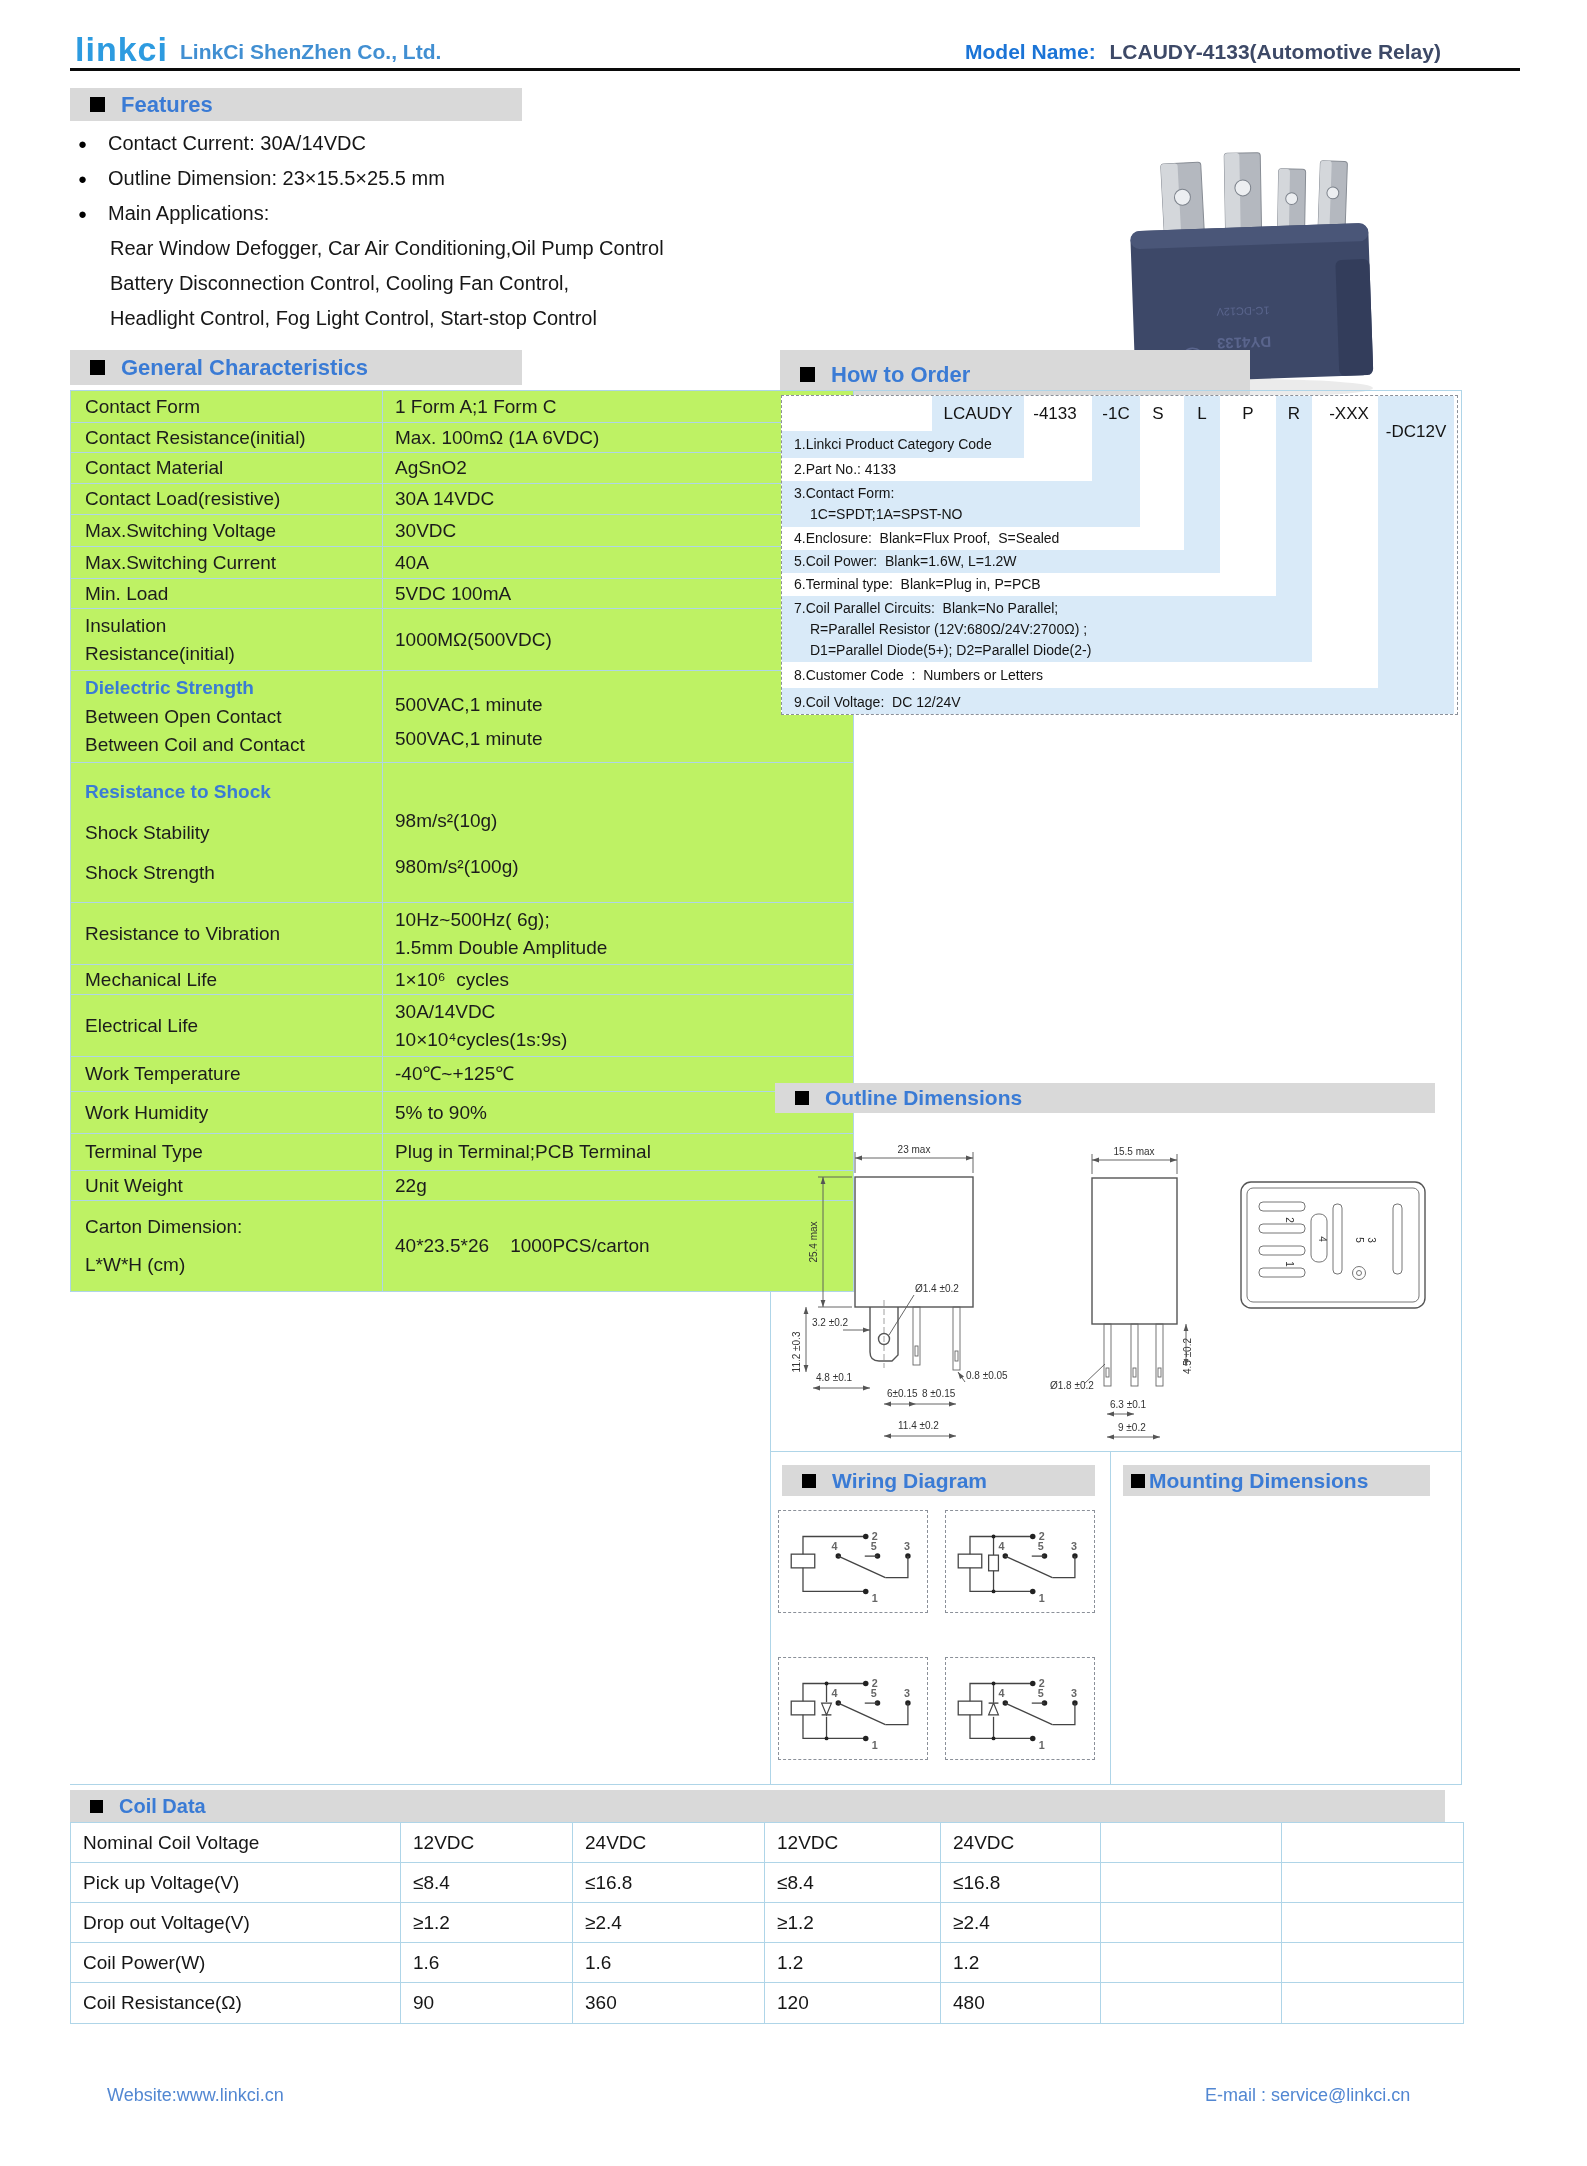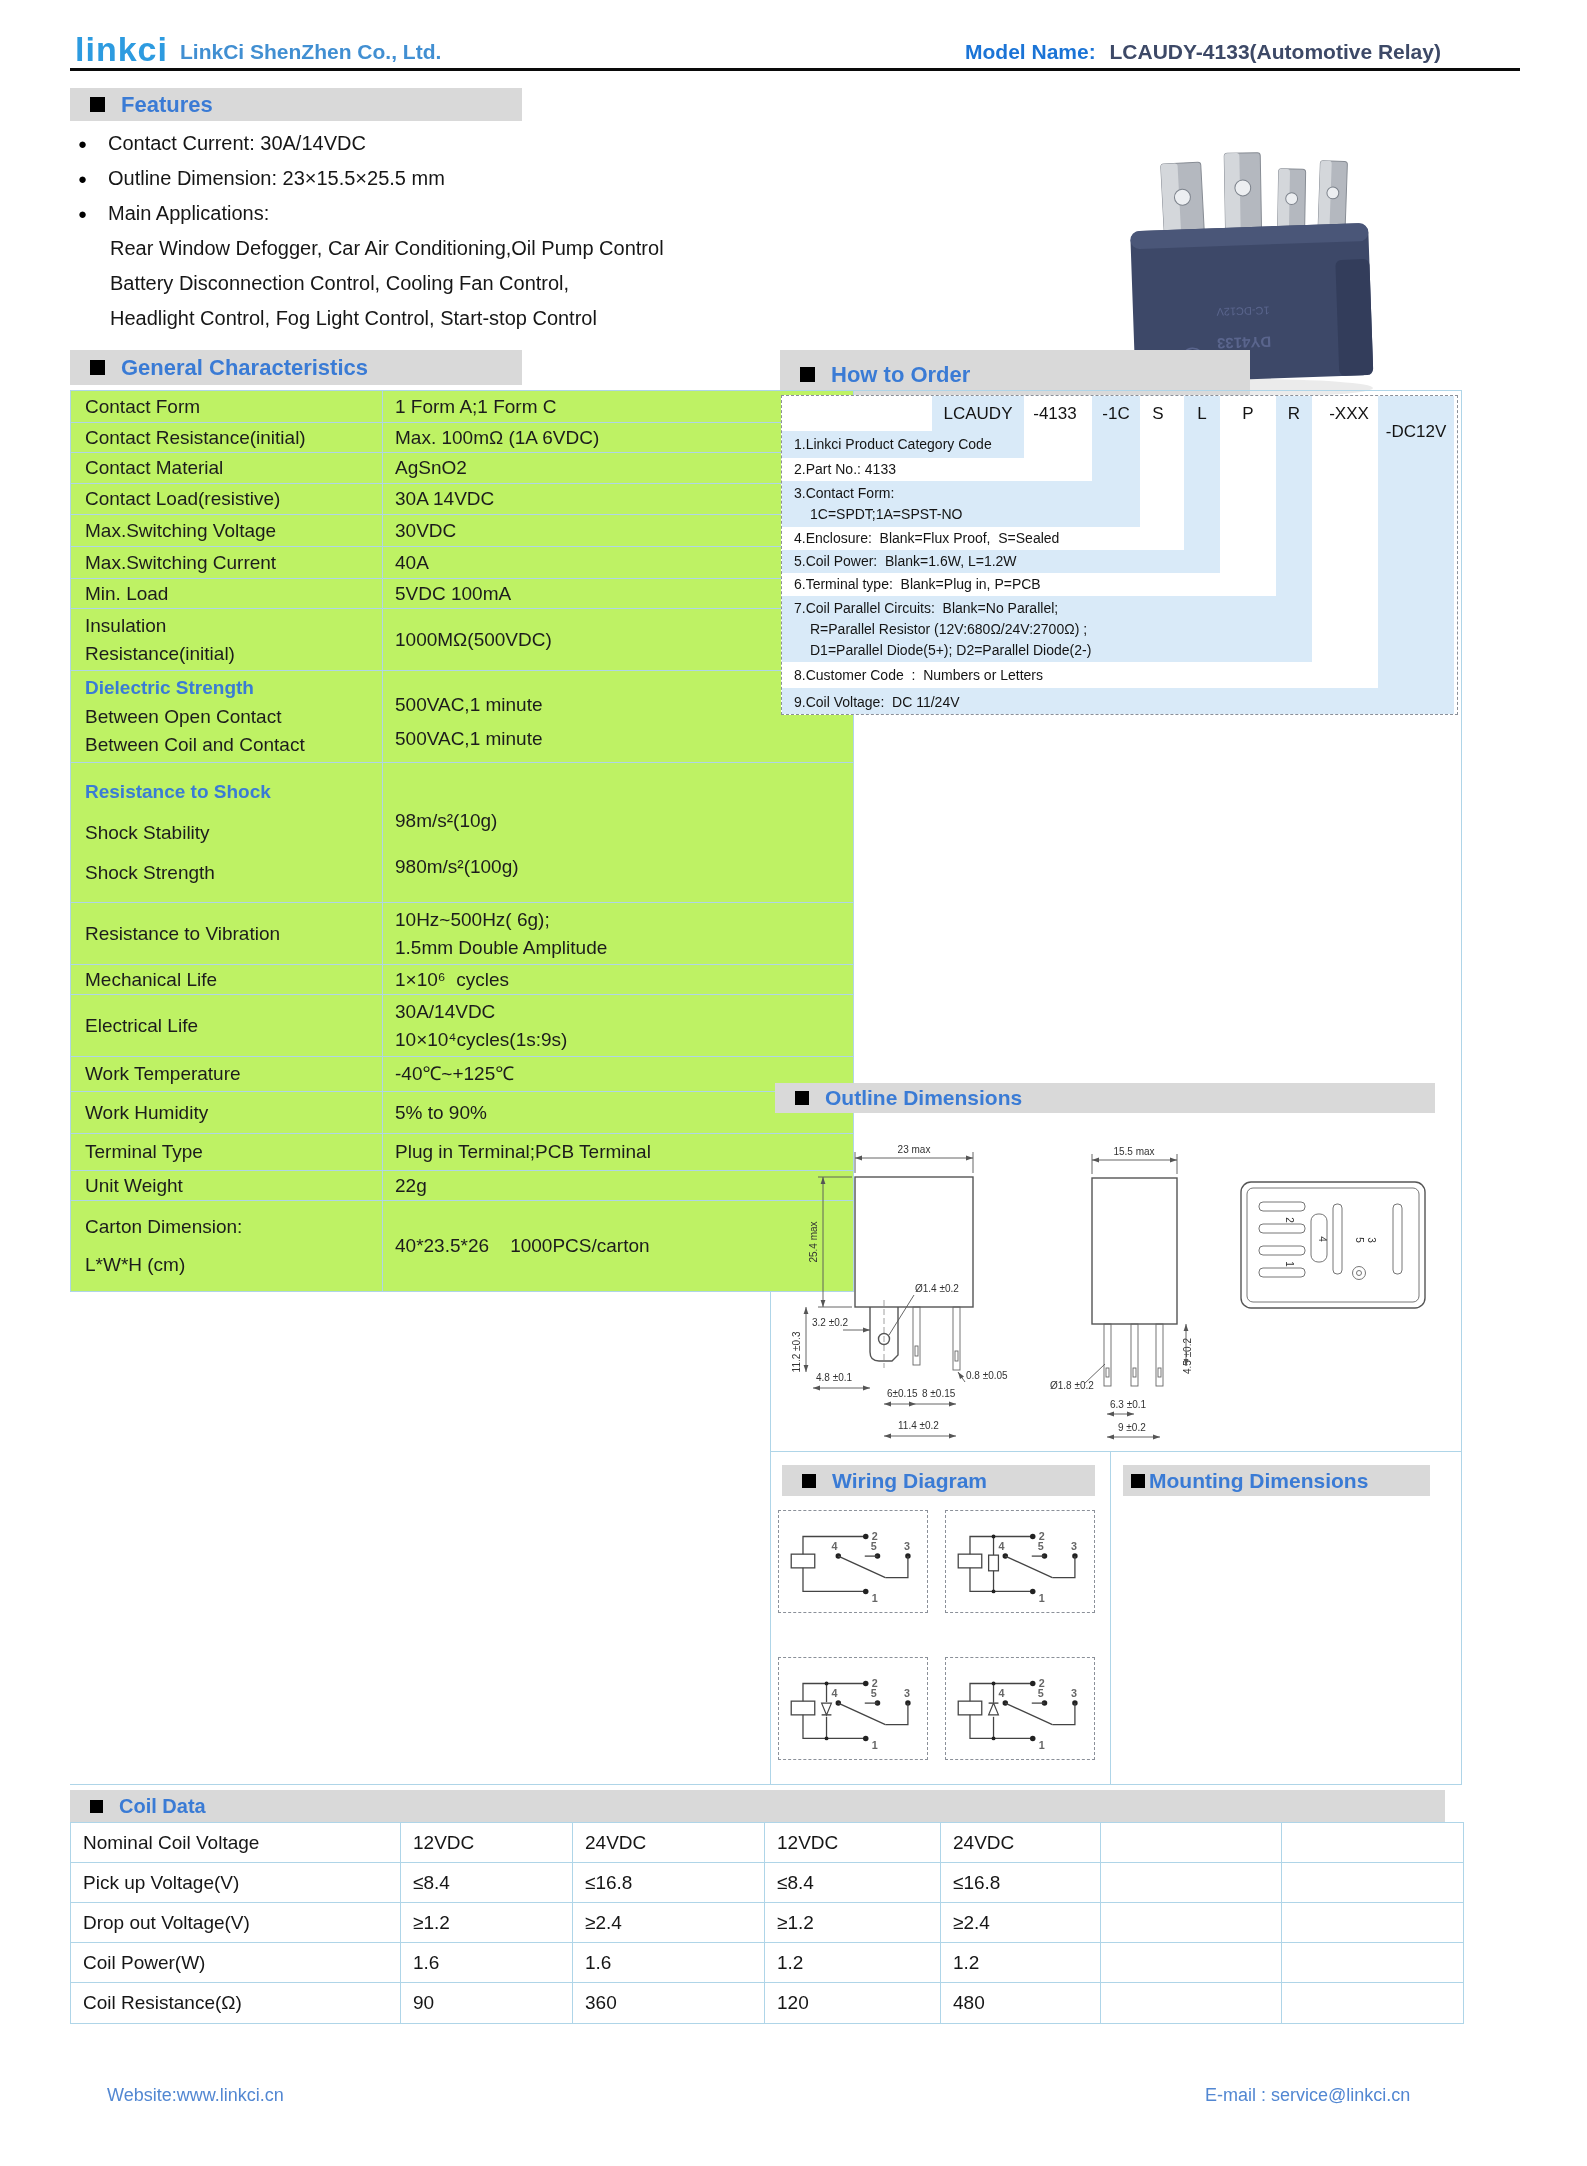--- a/index.html
+++ b/index.html
@@ -353,21 +353,21 @@
       </div>
       <div class="orow" style="top: 200px; height: 66px;">
         <div class="oline">7.Coil Parallel Circuits:  Blank=No Parallel;</div>
         <div class="oline ind">R=Parallel Resistor (12V:680Ω/24V:2700Ω) ;</div>
         <div class="oline ind">D1=Parallel Diode(5+); D2=Parallel Diode(2-)</div>
       </div>
       <div class="orow" style="top: 266px; height: 26px;">
         <div class="oline">8.Customer Code  :  Numbers or Letters</div>
       </div>
       <div class="orow" style="top: 292px; height: 28px;">
-        <div class="oline">9.Coil Voltage:  DC 11/24V</div>
+        <div class="oline">9.Coil Voltage:  DC 12/24V</div>
       </div>
     </div>
 
   <div class="abs band small" style="left:775px;top:1083px;width:660px;height:30px">
     <span class="sq" style="width:14px;height:14px"></span>
     <span class="bt">Outline Dimensions</span>
   </div>
   <svg class="abs" style="left:788px;top:1140px" width="230" height="300" viewBox="0 0 230 300" id="dwg-front">
       <rect x="67" y="37" width="118" height="130" class="bl"></rect>
       <line x1="67" y1="18" x2="185" y2="18" class="dl"></line>

